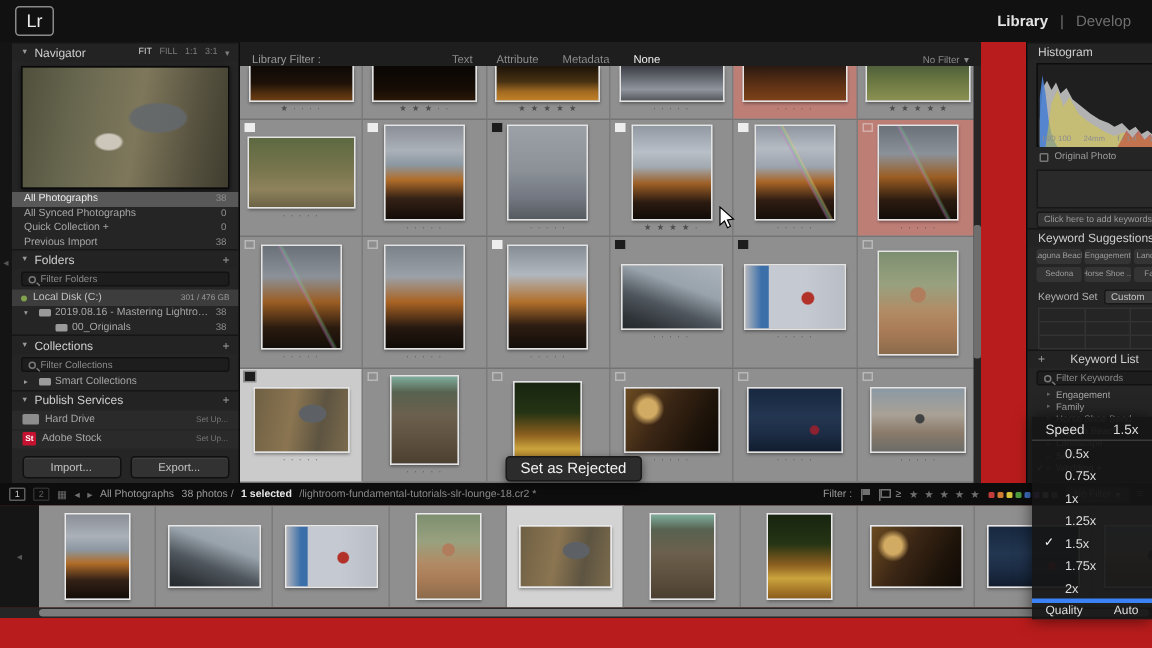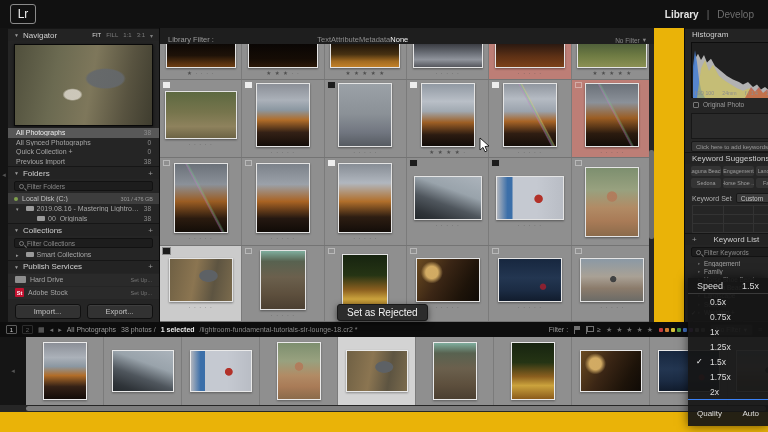--- a/index.html
+++ b/index.html
@@ -1,17 +1,17 @@
 <!DOCTYPE html>
 <html><head>
 <meta charset="utf-8">
 <style>
 *{margin:0;padding:0;box-sizing:border-box}
 html,body{width:768px;height:432px;overflow:hidden;background:#000;font-family:"Liberation Sans","DejaVu Sans",sans-serif}
-#screen{position:relative;width:768px;height:432px;background:#eab308;color:#b5b5b5;overflow:hidden}
+#screen{position:relative;width:768px;height:432px;background:#b91c1c;color:#b5b5b5;overflow:hidden}
 
 .titlebar{position:absolute;left:0;top:0;width:768px;height:28px;background:#111;display:flex;align-items:center}
 .logo{width:26px;height:20px;border:1px solid #8a8a8a;border-radius:3px;color:#ececec;font-size:12px;display:flex;align-items:center;justify-content:center;margin:0 8px 0 10px}
 .brandwrap{display:flex;flex-direction:column;justify-content:center}
 .brand-sm{font-size:6px;color:#9a9a9a}
 .brand{font-size:11px;color:#dcdcdc;letter-spacing:.2px}
 .modules{margin-left:auto;margin-right:14px;font-size:10px;color:#6f6f6f;display:flex;gap:8px;align-items:center}
 .mod-act{color:#e4e4e4;font-weight:bold}
 
 .spine{position:absolute;top:28px;height:294px;background:#141414;color:#555;font-size:7px;display:flex;align-items:center;justify-content:center}
@@ -39,21 +39,21 @@
 .find{padding-left:22px}
 .pubrow{height:12px;display:flex;align-items:center;gap:4px;padding:0 7px;color:#a6a6a6;background:#2a2a2a;margin:1px 0}
 .pub-ico.drive{width:11px;height:7px;background:#8d8d8d;border-radius:1px;flex:0 0 auto}
 .pub-ico.stock{width:9px;height:9px;background:#c41230;color:#fff;font-size:5.5px;display:flex;align-items:center;justify-content:center;border-radius:1px;flex:0 0 auto;font-weight:bold}
 .pub-act{margin-left:auto;font-size:5.5px;color:#777}
 .btnrow{display:flex;gap:6px;justify-content:center;margin-top:5px}
 .btn{width:66px;height:15px;background:#323232;border:1px solid #101010;border-radius:3px;color:#c2c2c2;font-size:7.5px;display:flex;align-items:center;justify-content:center;box-shadow:inset 0 1px 0 rgba(255,255,255,.06)}
 
 #center{position:absolute;left:160px;top:28px;width:494px;height:294px;background:#8f8f8f;overflow:hidden}
 .libfilter{height:16px;background:#1e1e1e;display:flex;align-items:flex-end;padding:0 8px;font-size:7.5px;color:#9a9a9a}
-#filter-options{display:flex;gap:0;margin:0 auto}
+#filter-options{display:flex;gap:16px;margin:0 auto}
 .fopt{color:#8d8d8d}
 .fopt-act{color:#f2f2f2}
 .lf-preset{margin-left:auto;display:flex;gap:3px;align-items:center;font-size:6.5px;color:#888}
 #grid{position:relative}
 .grow{display:flex;border-bottom:1px solid #747474}
 .gcell{position:relative;flex:1;border-right:1px solid #7b7b7b;display:flex;flex-direction:column;align-items:center;justify-content:center;overflow:hidden}
 .cell-rej{background:#bd7e76}
 .cell-sel{background:#cbcbcb}
 .ph{border:1px solid #e4e4e4;box-shadow:0 1px 2px rgba(0,0,0,.4);flex:0 0 auto}
 .grow0 .gcell{justify-content:flex-start}
@@ -127,21 +127,21 @@
 .playbtn{position:absolute;left:0;top:0;width:58px;height:20px;background:#0e4a77;display:flex;align-items:center;justify-content:center}
 .ptri{width:0;height:0;border-left:8px solid #fff;border-top:5px solid transparent;border-bottom:5px solid transparent}
 .pctrl{position:absolute;right:0;top:0;width:206px;height:20px;background:#1566ad;display:flex;align-items:center;justify-content:space-evenly;padding:0 8px}
 
 #tooltip{position:absolute;left:337px;top:304px;background:#2c2c2c;border:1px solid #191919;border-radius:3px;padding:2px 9px;font-size:10px;color:#f2f2f2;z-index:40;box-shadow:0 2px 6px rgba(0,0,0,.55);white-space:nowrap}
 #speed-menu{position:absolute;left:688px;top:278px;width:80px;background:rgba(21,21,21,.93);z-index:50;color:#dedede;font-size:8.5px;box-shadow:0 0 10px rgba(0,0,0,.6)}
 .sm-h{height:16px;display:flex;align-items:center;padding:0 9px;border-bottom:1px solid #3a3a3a;font-size:9px}
 .sm-cur{margin-left:auto}
 .sopt{height:15px;display:flex;align-items:center;padding:0 11px 0 8px;gap:3px}
 .schk{width:11px;font-size:8px;color:#fff}
-.sm-q{height:27px;display:flex;align-items:center;padding:0 9px;border-top:1px solid #3b82f6;font-size:8px}
+.sm-q{height:14px;display:flex;align-items:flex-start;padding:0 9px;border-top:3px solid #3b82f6;font-size:8px}
 .sm-qv{margin-left:auto}
 #cursor{position:absolute;left:479px;top:137px;z-index:60}
 </style>
 </head>
 <body>
 
 <div id="screen">
 
   <div class="titlebar">
     <div class="logo">Lr</div>

